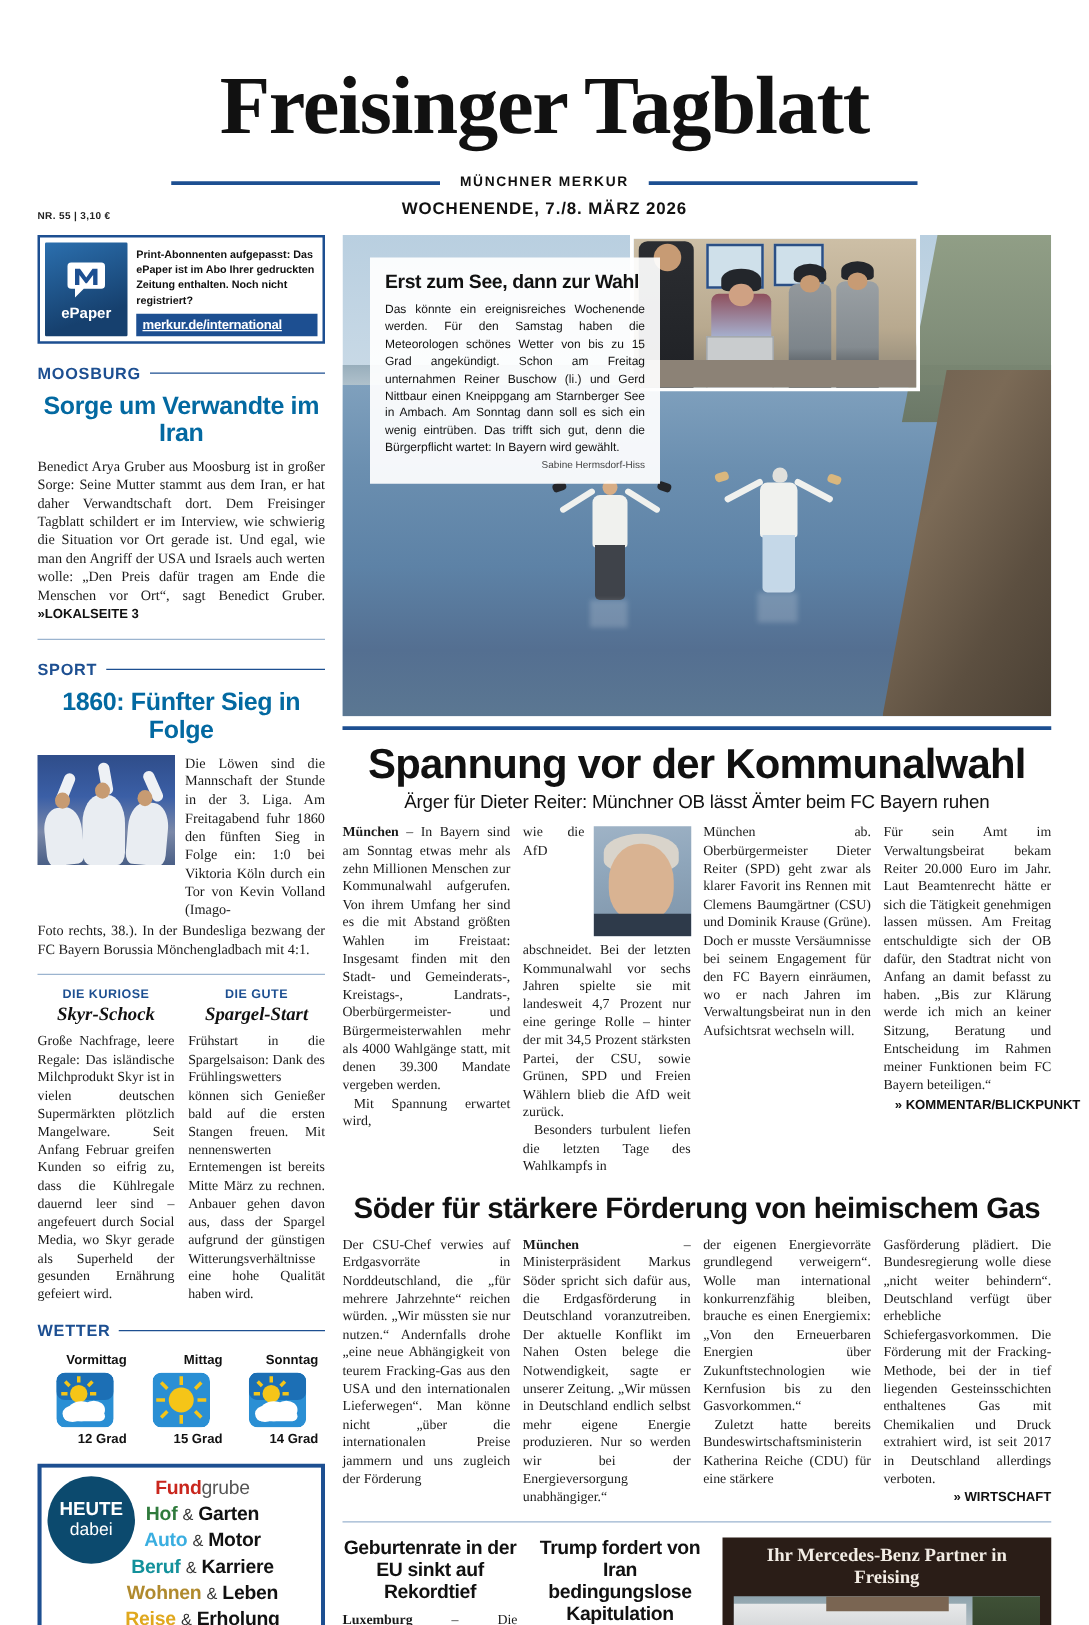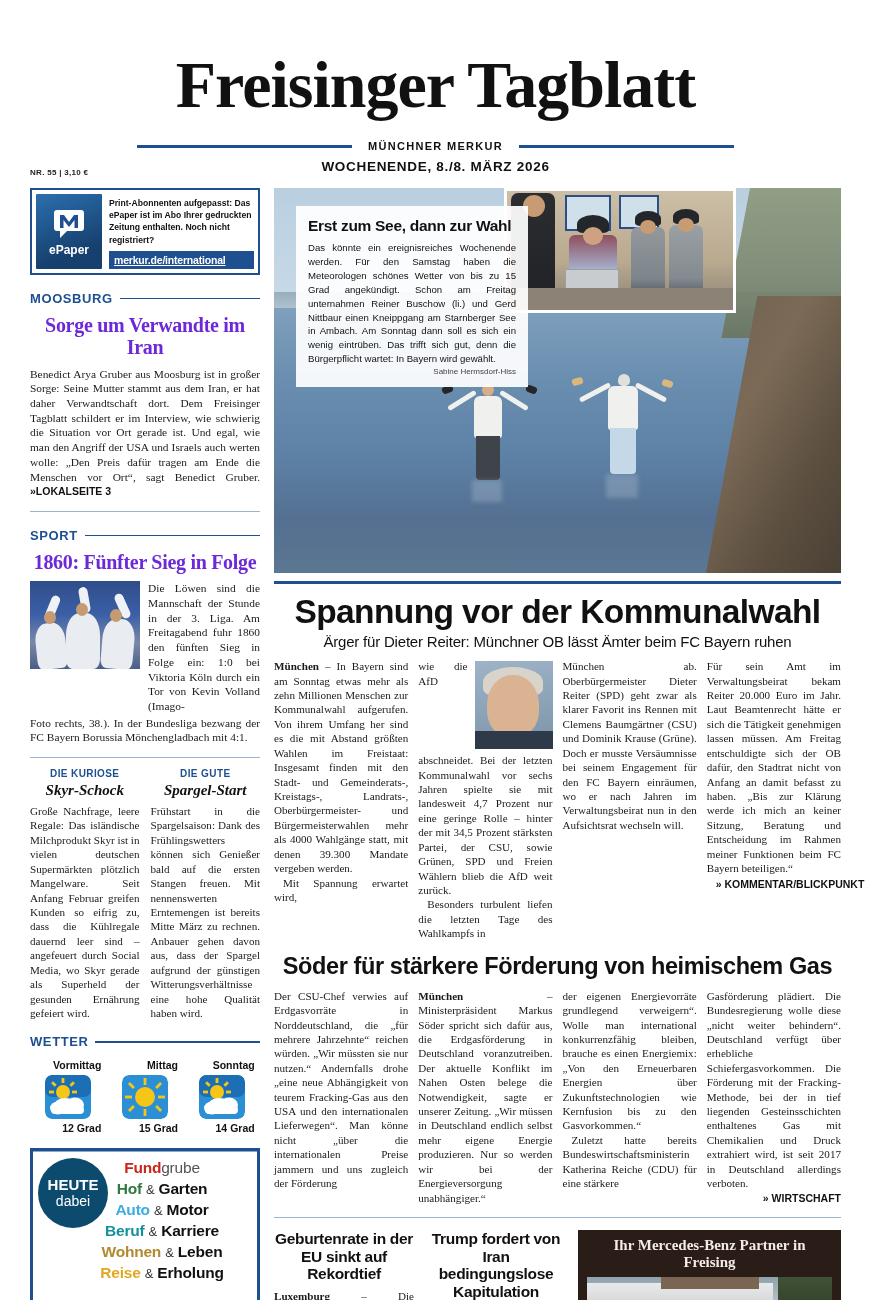--- a/index.html
+++ b/index.html
@@ -87,23 +87,23 @@
   
   .kicker-row { display: flex; align-items: center; gap: 7px; margin-top: 16px; }
   .kicker {
     font-family: "Liberation Sans", sans-serif;
     font-weight: bold; font-size: 13px; letter-spacing: .6px; color: #1d4f91;
     white-space: nowrap;
   }
   .kicker-line { flex: 1; height: 1.5px; background: #1d4f91; }
 
   .head-sans {
-    font-family: Liberation Serif, serif;
+    font-family: Liberation Sans, sans-serif;
     font-weight: bold; font-size: 20px; line-height: 1.12;
-    margin-top: 8px; color: #6d28d9; text-align: center; letter-spacing: -.3px;
+    margin-top: 8px; color: #0369a1; text-align: center; letter-spacing: -.3px;
   }
   .body-serif {
     font-family: "Liberation Serif", serif;
     font-size: 11.4px; line-height: 1.29; text-align: justify;
     margin-top: 8px; color: #1a1a1a; hyphens: auto;
   }
   .ref {
     font-family: "Liberation Sans", sans-serif;
     font-weight: bold; font-size: 10.5px; color: #111; white-space: nowrap;
   }
@@ -344,21 +344,21 @@
 
 <div class="page">
 
   <div class="masthead">
     <div class="masthead-title">Freisinger Tagblatt</div>
     <div class="masthead-rule-row">
       <div class="mh-rule"></div>
       <div class="mh-sub">MÜNCHNER MERKUR</div>
       <div class="mh-rule"></div>
     </div>
-    <div class="masthead-date">WOCHENENDE, 8./8. MÄRZ 2026</div>
+    <div class="masthead-date">WOCHENENDE, 7./8. MÄRZ 2026</div>
   </div>
   <div class="issue-no">NR. 55 | 3,10 €</div>
 
   <div class="grid">
 
     <div class="col-left">
 
       <div class="epaper">
         <div class="epaper-logo">
           <div class="epaper-m">

